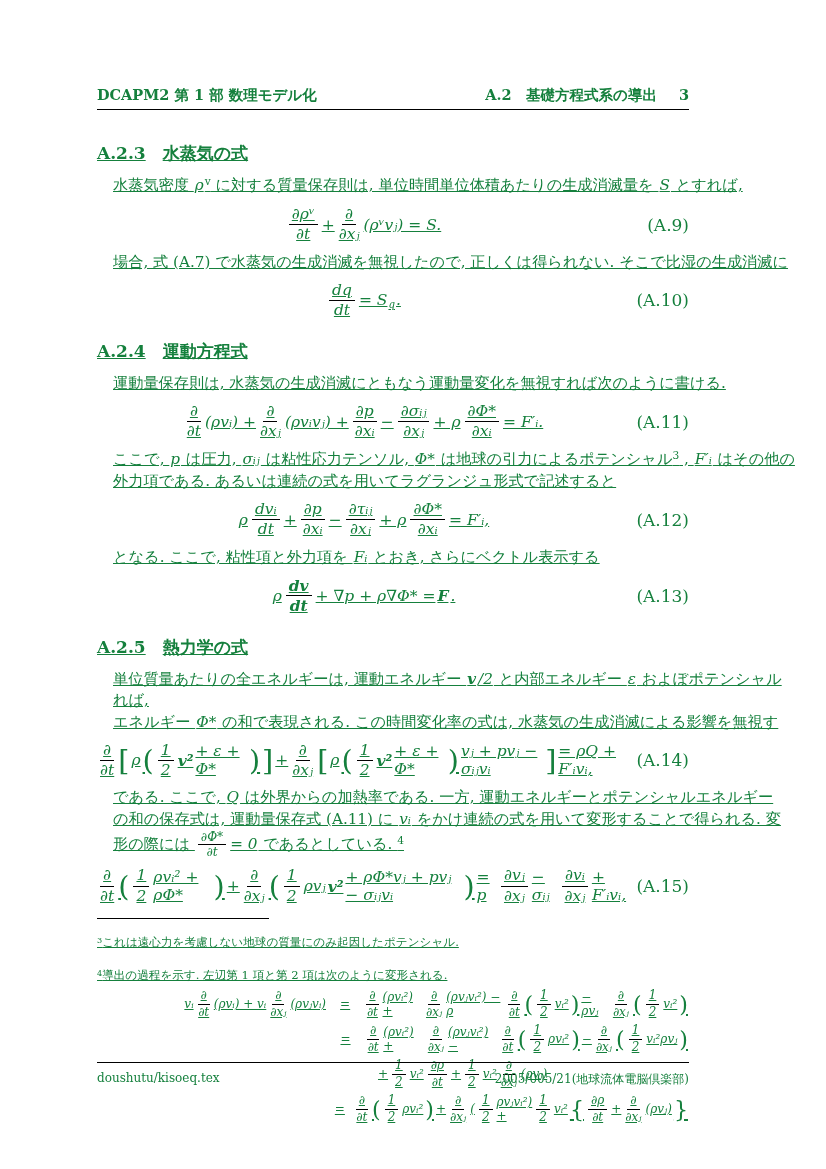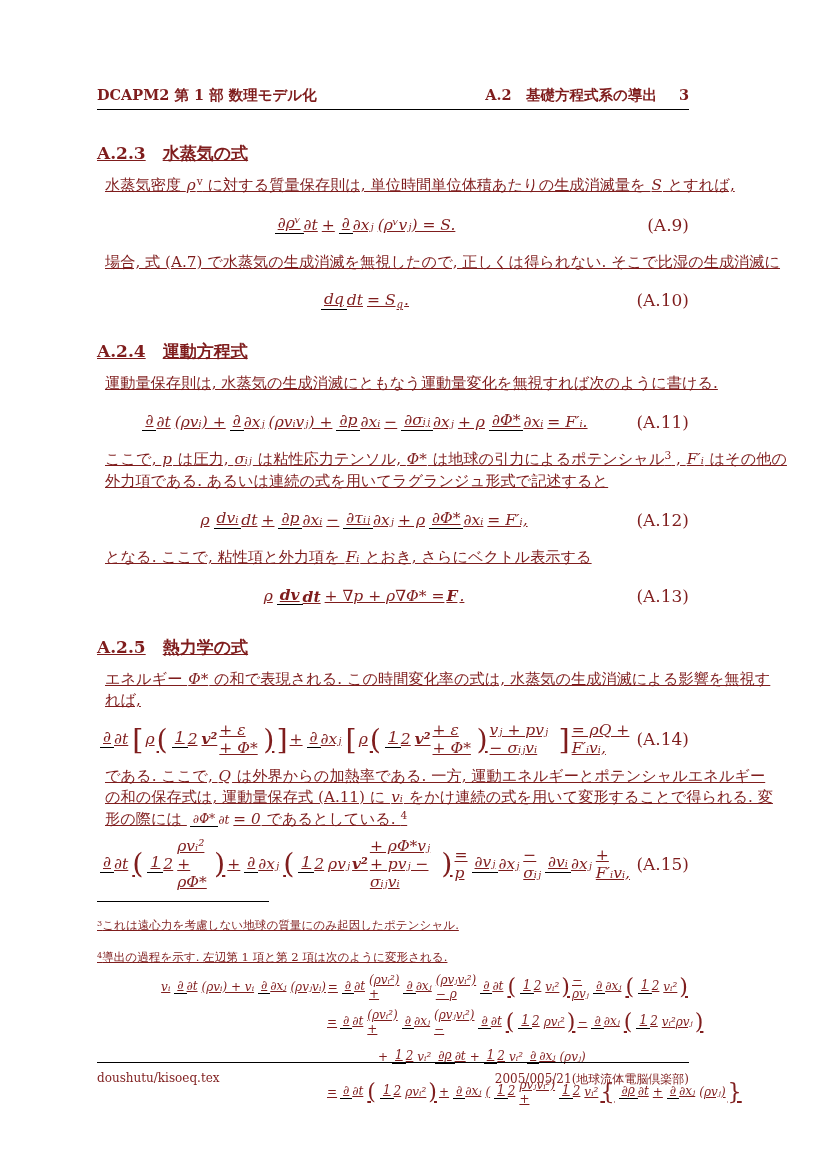--- a/index.html
+++ b/index.html
@@ -1,43 +1,43 @@
 <!DOCTYPE html>
 <html><head>
 <meta charset="utf-8">
 <style>
   html,body{margin:0;padding:0;background:#ffffff;}
   .page{
-    position:relative;width:826px;height:1169px;background:#ffffff;color:#7f1d1d;
+    position:relative;width:826px;height:1169px;background:#ffffff;color:#15803d;
     font-family:"DejaVu Serif","DejaVu Sans","Liberation Serif",serif;
     overflow:hidden;
   }
   .col{position:absolute;left:97px;width:592px;}
 
   
   #hdr{top:86px;}
   .hdr-row{display:flex;justify-content:space-between;align-items:baseline;
     font-weight:bold;font-size:14.5px;}
   .hdr-right{display:flex;align-items:baseline;}
   .hdr-pagenum{margin-left:22px;font-weight:bold;}
   .hdr-rule{border-top:1.4px solid #000;margin-top:4px;}
 
   
   #flow{top:124px;text-decoration:underline;}
   .heading{font-weight:bold;font-size:17px;margin:18px 0 10px;}
   .hnum{margin-right:17px;}
-  .para{font-size:15.2px;line-height:21.6px;margin:5px 8px;}
+  .para{font-size:15.2px;line-height:21.6px;margin:5px 16px;}
   .pline{white-space:nowrap;}
   .tj{font-style:normal;}
   .tm{font-style:italic;margin:0 1px;}
   .tb{font-weight:bold;}
   .td{font-style:normal;font-size:185%;font-weight:300;line-height:0.85;margin:0 1px;}
   .tsub{font-size:66%;font-style:italic;position:relative;top:4px;}
   .tsup{font-size:70%;font-style:normal;position:relative;top:-5px;}
-  .frac{display:inline-flex;flex-direction:row;align-items:center;
+  .frac{display:inline-flex;flex-direction:column;align-items:center;
     vertical-align:middle;margin:0 3px;line-height:1.1;text-align:center;font-style:italic;}
   .frac .fnum{display:block;border-bottom:1px solid #000;padding:0 3px 1px;}
   .frac .fden{display:block;padding-top:1px;}
   .frac.bold{font-weight:bold;}
   .para .frac{font-size:80%;line-height:1.05;}
   .eq{position:relative;display:flex;justify-content:center;align-items:center;
     font-size:15.5px;margin:5px 0;min-height:44px;padding-right:58px;}
   .eqnum{position:absolute;right:0;top:50%;transform:translateY(-50%);
     font-style:normal;font-size:17px;}
 
@@ -175,22 +175,23 @@
             <span class="fnum">dv</span>
             <span class="fden">dt</span>
           </span>
           <span class="tm">+ ∇p + ρ∇Φ* =</span>
           <span class="tm tb">F</span>
           <span class="tm">.</span>
           <span class="eqnum">(A.13)</span>
         </div>
         <div class="heading"><span class="hnum">A.2.5</span><span class="htitle">熱力学の式</span></div>
         <div class="para">
+          <div class="pline"><span class="tj">単位質量あたりの全エネルギーは, 運動エネルギー </span><span class="tm tb">v</span><span class="tm">/2</span><span class="tj"> と内部エネルギー </span><span class="tm">ε</span><span class="tj"> およぼポテンシャル</span></div>
+          <div class="pline"><span class="tj">れば,</span></div>
           <div class="pline"><span class="tj">エネルギー </span><span class="tm">Φ*</span><span class="tj"> の和で表現される. この時間変化率の式は, 水蒸気の生成消滅による影響を無視す</span></div>
-          <div class="pline"><span class="tj">れば,</span></div>
         </div>
         <div class="eq">
           <span class="frac">
             <span class="fnum">∂</span>
             <span class="fden">∂t</span>
           </span>
           <span class="td">[</span>
           <span class="tm">ρ</span>
           <span class="td">(</span>
           <span class="frac">

